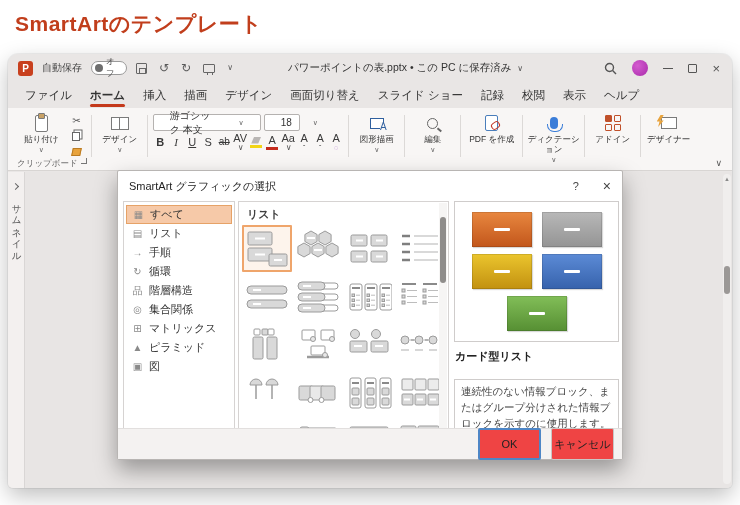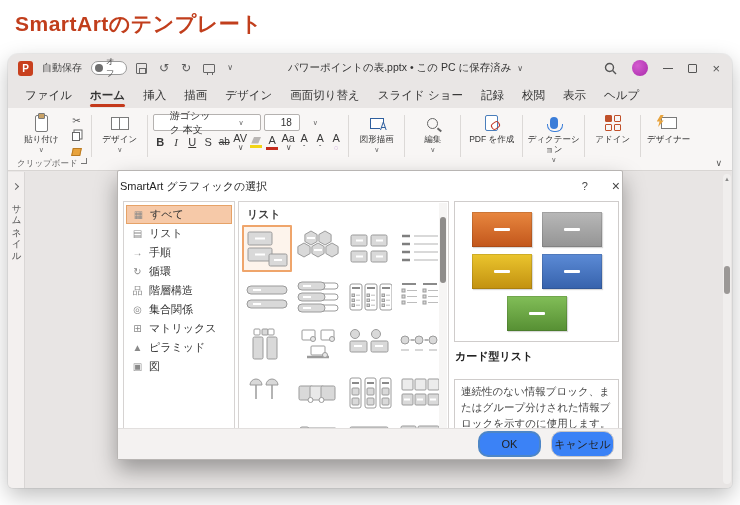--- a/index.html
+++ b/index.html
@@ -100,21 +100,21 @@
   .thumb-pane .vlabel { position:absolute; top:26px; left:50%; transform:translateX(-50%);
     writing-mode:vertical-rl; font-size:9.5px; color:#555; letter-spacing:1px; }
   .thumb-pane .vchev { position:absolute; top:12px; left:5px; width:5px; height:5px; border-right:1.3px solid #666; border-bottom:1.3px solid #666; transform:rotate(-45deg); }
   .vscroll { position:absolute; right:1px; top:2px; bottom:4px; width:8px; background:#F0EEED; border-radius:4px; }
   .vscroll .arrow { position:absolute; top:2px; left:0; right:0; text-align:center; font-size:6px; color:#8a8a8a; }
   .vscroll .thumb { position:absolute; left:1px; width:6px; top:92px; height:28px; background:#9B9896; border-radius:3px; }
 
   
   .dialog { position:absolute; left:117px; top:170px; width:506px; height:290px; background:#fff;
     border:1px solid #B8B5B3; border-radius:2px; box-shadow:0 10px 22px rgba(0,0,0,.35); z-index:20; }
-  .dlg-title { height:30px; display:flex; align-items:center; padding:0 2px; font-size:11px; color:#1f1f1f; }
+  .dlg-title { height:30px; display:flex; align-items:center; padding:0 11px; font-size:11px; color:#1f1f1f; }
   .dlg-title .sp { margin-left:auto; display:flex; align-items:center; gap:24px; color:#444; }
   .dlg-help { font-size:11px; } .dlg-close { font-size:14px; line-height:1; }
   .cats { position:absolute; left:5px; top:30px; width:112px; height:232px; border:1px solid #D6D3D2; background:#fff; padding-top:3px; overflow:hidden; }
   .cat { height:19px; display:flex; align-items:center; gap:5px; padding:0 4px 0 5px; font-size:11px; color:#333; margin:0 2px; }
   .cat .ci { width:13px; text-align:center; font-size:10px; color:#8a8a8a; line-height:1; }
   .cat.selected { background:#F6C9A8; border:1px solid #E6A267; }
   .gallery { position:absolute; left:120px; top:30px; width:211px; height:232px; border:1px solid #D6D3D2; background:#fff; overflow:hidden; }
   .g-head { font-size:11px; font-weight:bold; color:#3f3f3f; padding:5px 0 2px 8px; }
   .g-grid { position:absolute; top:23px; left:3px; right:11px; bottom:0; display:grid;
     grid-template-columns:repeat(4,1fr); gap:1px; align-content:start; }
@@ -124,21 +124,21 @@
   .g-scroll .thumb { position:absolute; left:1px; width:6px; top:14px; height:66px; background:#8F8D8B; border-radius:3px; }
   .preview { position:absolute; left:336px; top:30px; width:165px; height:232px; }
   .p-img { height:141px; border:1px solid #CFCCCB; background:#fff; display:flex; flex-direction:column; align-items:center; justify-content:center; gap:7px; }
   .p-row { display:flex; gap:10px; justify-content:center; }
   .pcard { width:60px; height:35px; display:flex; align-items:center; justify-content:center; box-shadow:inset 0 0 0 1px rgba(0,0,0,.12), 1px 1px 1px rgba(0,0,0,.15); }
   .pcard .dash { width:16px; height:3px; background:#fff; border-radius:1px; }
   .p-title { font-size:11px; font-weight:bold; color:#222; margin:7px 0 15px 1px; }
   .p-desc { border:1px solid #CFCCCB; background:#fff; height:67px; padding:4px 6px; font-size:10.5px; line-height:1.5; color:#454545; overflow:hidden; }
   .dlg-footer { position:absolute; left:0; right:0; bottom:0; height:31px; background:#F4F2F1; border-top:1px solid #E2DFDE;
     display:flex; align-items:center; justify-content:flex-end; gap:10px; padding-right:8px; }
-  .btn { min-width:63px; height:26px; font-size:11px; color:#222; background:#3b82f6; border:1px solid #C9C6C5; border-radius:10px;
+  .btn { min-width:63px; height:32px; font-size:11px; color:#222; background:#ef4444; border:1px solid #C9C6C5; border-radius:2px;
     display:flex; align-items:center; justify-content:center; }
   .btn.primary { border:2px solid #4E86C6; }
 </style>
 </head>
 <body>
 
 <div class="page-heading">SmartArtのテンプレート</div>
 
 <div class="appwin">
 

